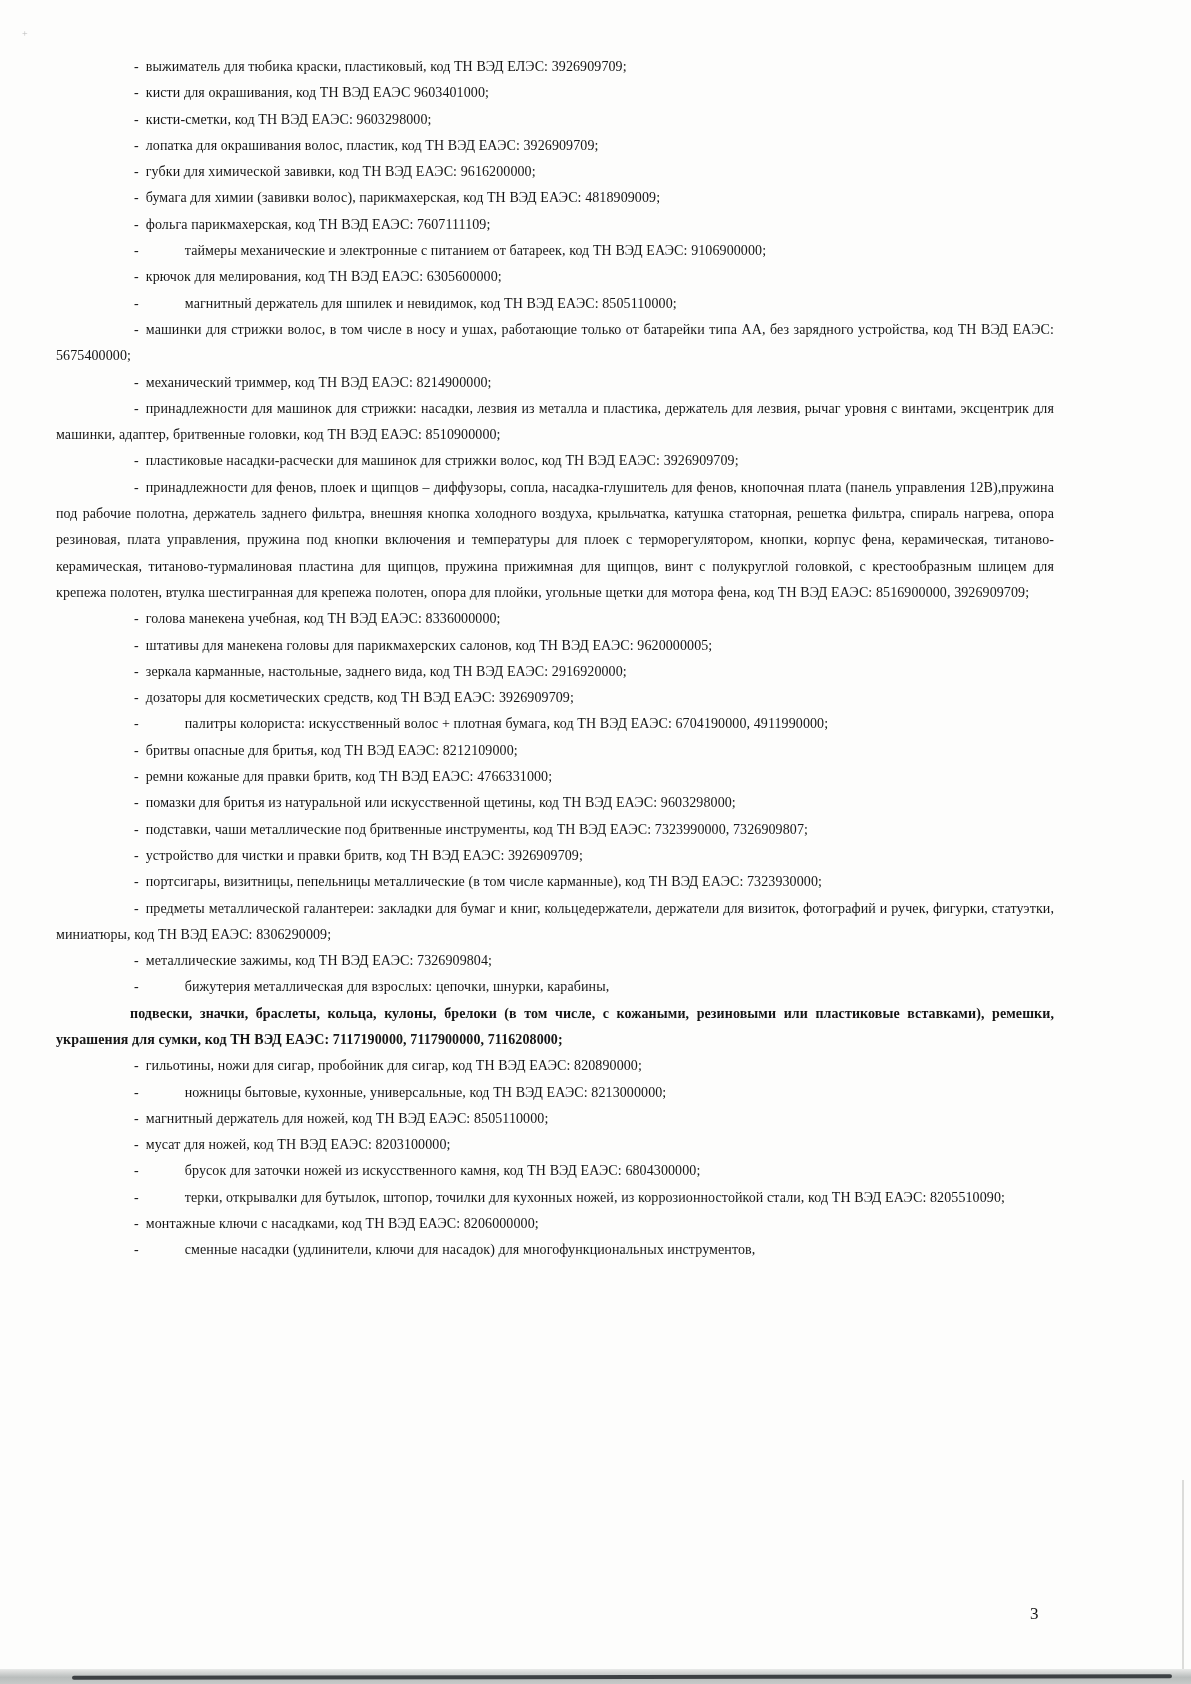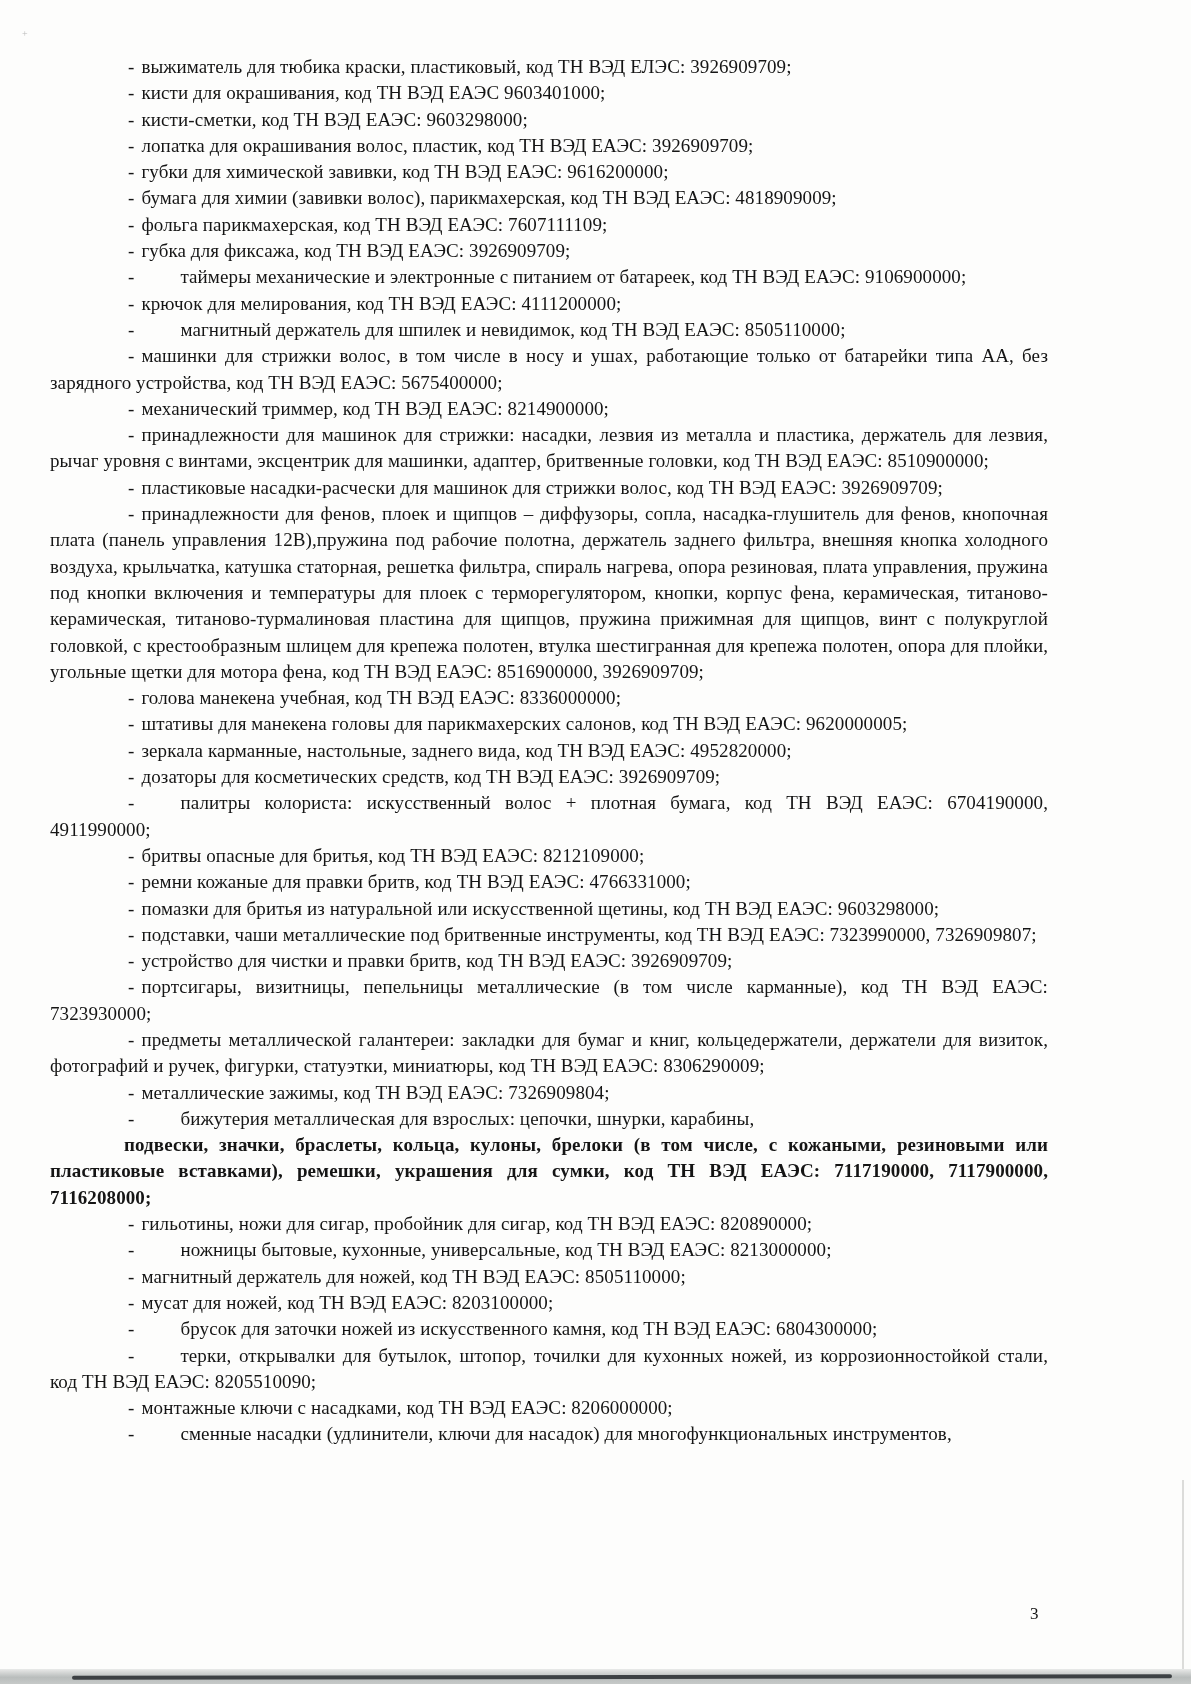--- a/index.html
+++ b/index.html
@@ -15,24 +15,24 @@
     font-family: "Liberation Serif", "DejaVu Serif", serif;
     color: #151515;
   }
   .page {
     position: absolute;
     inset: 0;
     background: #fdfdfc;
   }
   .text-block {
     position: absolute;
-    left: 50px;
+    left: 56px;
     top: 54px;
     width: 998px;
-    font-size: 19px;
+    font-size: 14px;
     line-height: 26.3px;
     text-align: justify;
   }
   p.para {
     margin: 0;
     text-indent: 78px;
     letter-spacing: 0.1px;
   }
   p.para.nomarker {
     text-indent: 74px;
@@ -95,32 +95,31 @@
   <div class="corner-mark">+</div>
 
   <div class="text-block" id="text-block">
       <p class="para"><span>-</span><span class="spacer"></span><span>выжиматель для тюбика краски, пластиковый, код ТН ВЭД ЕЛЭС: 3926909709;</span></p>
       <p class="para"><span>-</span><span class="spacer"></span><span>кисти для окрашивания, код ТН ВЭД ЕАЭС 9603401000;</span></p>
       <p class="para"><span>-</span><span class="spacer"></span><span>кисти-сметки, код ТН ВЭД ЕАЭС: 9603298000;</span></p>
       <p class="para"><span>-</span><span class="spacer"></span><span>лопатка для окрашивания волос, пластик, код ТН ВЭД ЕАЭС: 3926909709;</span></p>
       <p class="para"><span>-</span><span class="spacer"></span><span>губки для химической завивки, код ТН ВЭД ЕАЭС: 9616200000;</span></p>
       <p class="para"><span>-</span><span class="spacer"></span><span>бумага для химии (завивки волос), парикмахерская, код ТН ВЭД ЕАЭС: 4818909009;</span></p>
       <p class="para"><span>-</span><span class="spacer"></span><span>фольга парикмахерская, код ТН ВЭД ЕАЭС: 7607111109;</span></p>
-      <p class="para"><span>-</span><span class="spacer"></span><span>губка для фиксажа, код ТН ВЭД ЕАЭС: 3926909709;</span></p>
       <p class="para"><span>-</span><span class="spacer wide"></span><span>таймеры механические и электронные с питанием от батареек, код ТН ВЭД ЕАЭС: 9106900000;</span></p>
-      <p class="para"><span>-</span><span class="spacer"></span><span>крючок для мелирования, код ТН ВЭД ЕАЭС: 4111200000;</span></p>
+      <p class="para"><span>-</span><span class="spacer"></span><span>крючок для мелирования, код ТН ВЭД ЕАЭС: 6305600000;</span></p>
       <p class="para"><span>-</span><span class="spacer wide"></span><span>магнитный держатель для шпилек и невидимок, код ТН ВЭД ЕАЭС: 8505110000;</span></p>
       <p class="para"><span>-</span><span class="spacer"></span><span>машинки для стрижки волос, в том числе в носу и ушах, работающие только от батарейки типа АА, без зарядного устройства, код ТН ВЭД ЕАЭС: 5675400000;</span></p>
       <p class="para"><span>-</span><span class="spacer"></span><span>механический триммер, код ТН ВЭД ЕАЭС: 8214900000;</span></p>
       <p class="para"><span>-</span><span class="spacer"></span><span>принадлежности для машинок для стрижки: насадки, лезвия из металла и пластика, держатель для лезвия, рычаг уровня с винтами, эксцентрик для машинки, адаптер, бритвенные головки, код ТН ВЭД ЕАЭС: 8510900000;</span></p>
       <p class="para"><span>-</span><span class="spacer"></span><span>пластиковые насадки-расчески для машинок для стрижки волос, код ТН ВЭД ЕАЭС: 3926909709;</span></p>
       <p class="para"><span>-</span><span class="spacer"></span><span>принадлежности для фенов, плоек и щипцов – диффузоры, сопла, насадка-глушитель для фенов, кнопочная плата (панель управления 12В),пружина под рабочие полотна, держатель заднего фильтра, внешняя кнопка холодного воздуха, крыльчатка, катушка статорная, решетка фильтра, спираль нагрева, опора резиновая, плата управления, пружина под кнопки включения и температуры для плоек с терморегулятором, кнопки, корпус фена, керамическая, титаново-керамическая, титаново-турмалиновая пластина для щипцов, пружина прижимная для щипцов, винт с полукруглой головкой, с крестообразным шлицем для крепежа полотен, втулка шестигранная для крепежа полотен, опора для плойки, угольные щетки для мотора фена, код ТН ВЭД ЕАЭС: 8516900000, 3926909709;</span></p>
       <p class="para"><span>-</span><span class="spacer"></span><span>голова манекена учебная, код ТН ВЭД ЕАЭС: 8336000000;</span></p>
       <p class="para"><span>-</span><span class="spacer"></span><span>штативы для манекена головы для парикмахерских салонов, код ТН ВЭД ЕАЭС: 9620000005;</span></p>
-      <p class="para"><span>-</span><span class="spacer"></span><span>зеркала карманные, настольные, заднего вида, код ТН ВЭД ЕАЭС: 4952820000;</span></p>
+      <p class="para"><span>-</span><span class="spacer"></span><span>зеркала карманные, настольные, заднего вида, код ТН ВЭД ЕАЭС: 2916920000;</span></p>
       <p class="para"><span>-</span><span class="spacer"></span><span>дозаторы для косметических средств, код ТН ВЭД ЕАЭС: 3926909709;</span></p>
       <p class="para"><span>-</span><span class="spacer wide"></span><span>палитры колориста: искусственный волос + плотная бумага, код ТН ВЭД ЕАЭС: 6704190000, 4911990000;</span></p>
       <p class="para"><span>-</span><span class="spacer"></span><span>бритвы опасные для бритья, код ТН ВЭД ЕАЭС: 8212109000;</span></p>
       <p class="para"><span>-</span><span class="spacer"></span><span>ремни кожаные для правки бритв, код ТН ВЭД ЕАЭС: 4766331000;</span></p>
       <p class="para"><span>-</span><span class="spacer"></span><span>помазки для бритья из натуральной или искусственной щетины, код ТН ВЭД ЕАЭС: 9603298000;</span></p>
       <p class="para"><span>-</span><span class="spacer"></span><span>подставки, чаши металлические под бритвенные инструменты, код ТН ВЭД ЕАЭС: 7323990000, 7326909807;</span></p>
       <p class="para"><span>-</span><span class="spacer"></span><span>устройство для чистки и правки бритв, код ТН ВЭД ЕАЭС: 3926909709;</span></p>
       <p class="para"><span>-</span><span class="spacer"></span><span>портсигары, визитницы, пепельницы металлические (в том числе карманные), код ТН ВЭД ЕАЭС: 7323930000;</span></p>
       <p class="para"><span>-</span><span class="spacer"></span><span>предметы металлической галантереи: закладки для бумаг и книг, кольцедержатели, держатели для визиток, фотографий и ручек, фигурки, статуэтки, миниатюры,  код ТН ВЭД ЕАЭС: 8306290009;</span></p>
       <p class="para"><span>-</span><span class="spacer"></span><span>металлические зажимы, код ТН ВЭД ЕАЭС: 7326909804;</span></p>

